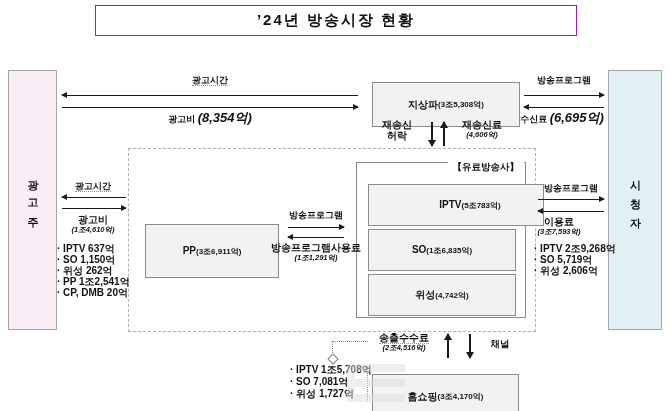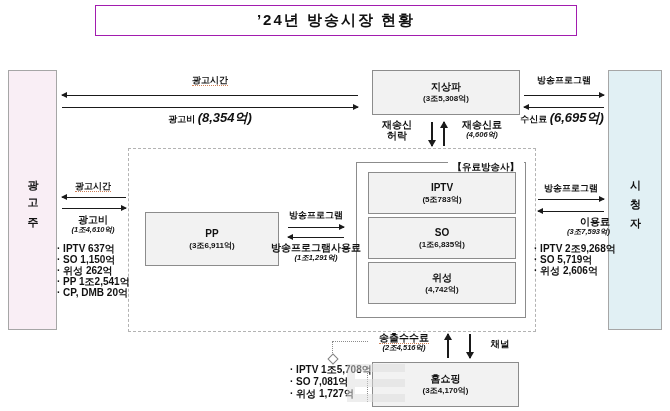--- a/index.html
+++ b/index.html
@@ -1,21 +1,21 @@
 <!DOCTYPE html>
 <html><head>
 <meta charset="utf-8">
 <style>
   html,body{margin:0;padding:0;background:#fff;}
   #canvas{position:relative;width:670px;height:411px;background:#fff;overflow:hidden;
           font-family:"Liberation Sans","DejaVu Sans",sans-serif;color:#111;}
   .abs{position:absolute;}
   
   .box{position:absolute;background:#f2f2f2;border:1px solid #8c8c8c;
-       display:flex;flex-direction:column;align-items:center;justify-content:center;text-align:center;}
+       display:flex;flex-direction:row;align-items:center;justify-content:center;text-align:center;margin-top:12px;}
   .bname{font-weight:bold;font-size:10px;line-height:12px;}
   .bval{font-weight:bold;font-size:8px;line-height:10px;margin-top:1px;text-align:right;}
   
   .sidebox{position:absolute;border:1px solid #a6a6a6;display:flex;align-items:center;justify-content:center;}
   .vtext{writing-mode:vertical-rl;text-orientation:upright;font-weight:bold;font-size:11px;letter-spacing:8px;}
   
   .flabel{position:absolute;font-weight:bold;font-size:9px;line-height:11px;text-align:center;white-space:nowrap;}
   .fval{font-weight:bold;font-size:13px;font-style:italic;}
   .stack{position:absolute;display:flex;flex-direction:column;align-items:center;text-align:center;}
   .stack .l1{font-weight:bold;font-size:10px;line-height:11px;white-space:nowrap;}
@@ -96,21 +96,21 @@
     <span class="l2">(4,606억)</span>
   </div>
 
   <div class="dashbox" style="left:128px;top:148px;width:406px;height:182px;"></div>
 
   <div class="abs" style="left:356px;top:162px;width:168px;height:154px;border:1px solid #8c8c8c;"></div>
   <div class="abs" style="left:356px;top:156px;width:168px;text-align:right;">
     <span class="grouplabel">【유료방송사】</span>
   </div>
 
-  <div class="box" style="left:368px;top:172px;width:146px;height:40px;">
+  <div class="box" style="left:368px;top:172px;width:146px;height:40px;padding-left:28px;">
     <span class="bname">IPTV</span>
     <span class="bval">(5조783억)</span>
   </div>
   <div class="box" style="left:368px;top:217px;width:146px;height:40px;">
     <span class="bname">SO</span>
     <span class="bval">(1조6,835억)</span>
   </div>
   <div class="box" style="left:368px;top:262px;width:146px;height:40px;">
     <span class="bname">위성</span>
     <span class="bval">(4,742억)</span>
@@ -146,21 +146,21 @@
     <div>· 위성 262억</div>
     <div>· PP 1조2,541억</div>
     <div>· CP, DMB 20억</div>
   </div>
 
   <div class="flabel" style="left:534px;top:183px;width:74px;">
     <span>방송프로그램</span>
   </div>
   <div class="hline head-right" style="left:538px;top:199px;width:66px;"></div>
   <div class="hline head-left" style="left:538px;top:211px;width:66px;"></div>
-  <div class="stack" style="left:532px;top:216px;width:78px;align-items:flex-end;">
+  <div class="stack" style="left:520px;top:216px;width:78px;">
     <span class="l1">이용료</span>
     <span class="l2">(3조7,593억)</span>
   </div>
   <div class="bullets" style="left:534px;top:243px;">
     <div>· IPTV 2조9,268억</div>
     <div>· SO 5,719억</div>
     <div>· 위성 2,606억</div>
   </div>
 
   <div class="dot-h" style="left:332px;top:341px;width:36px;"></div>

